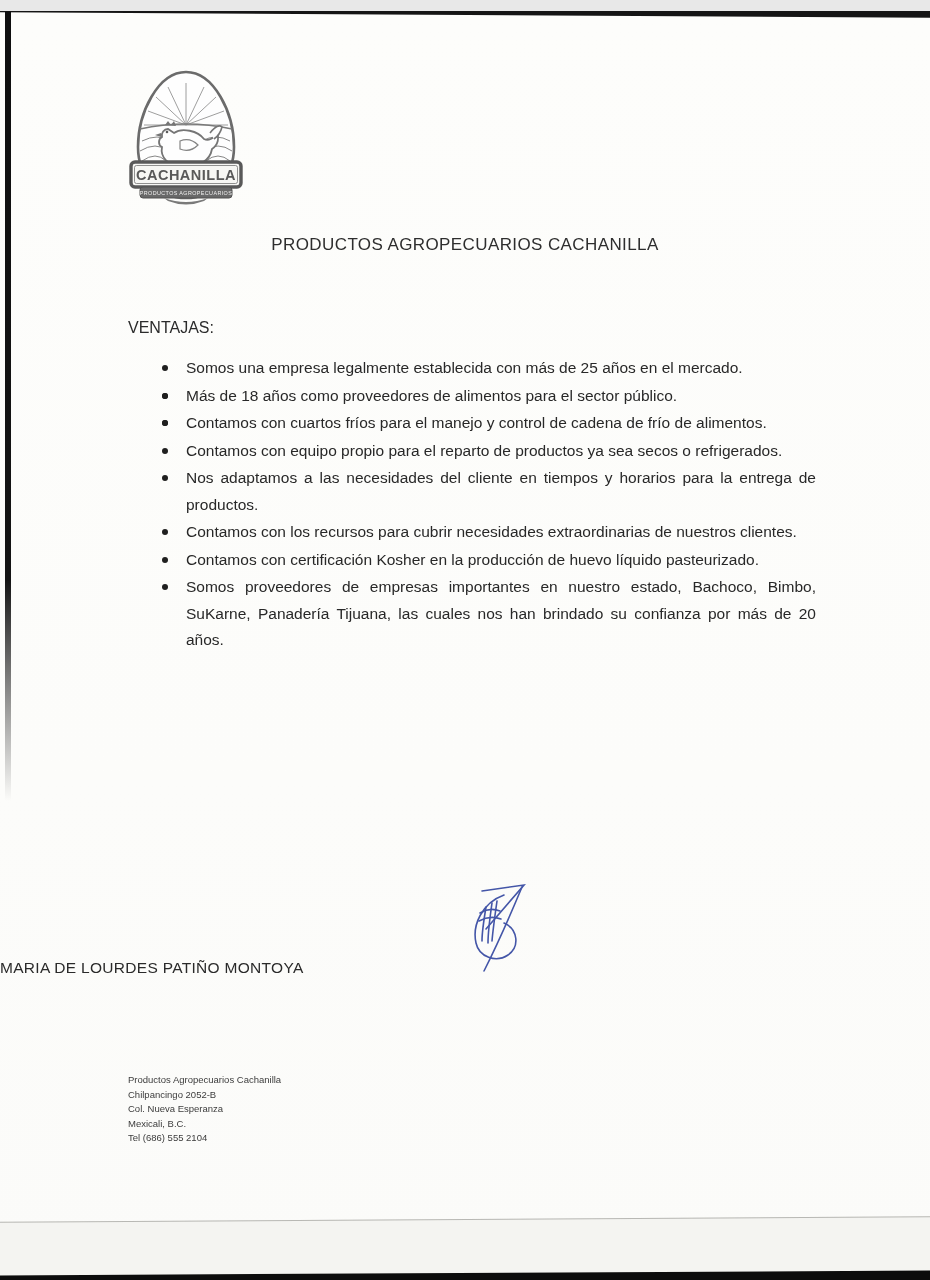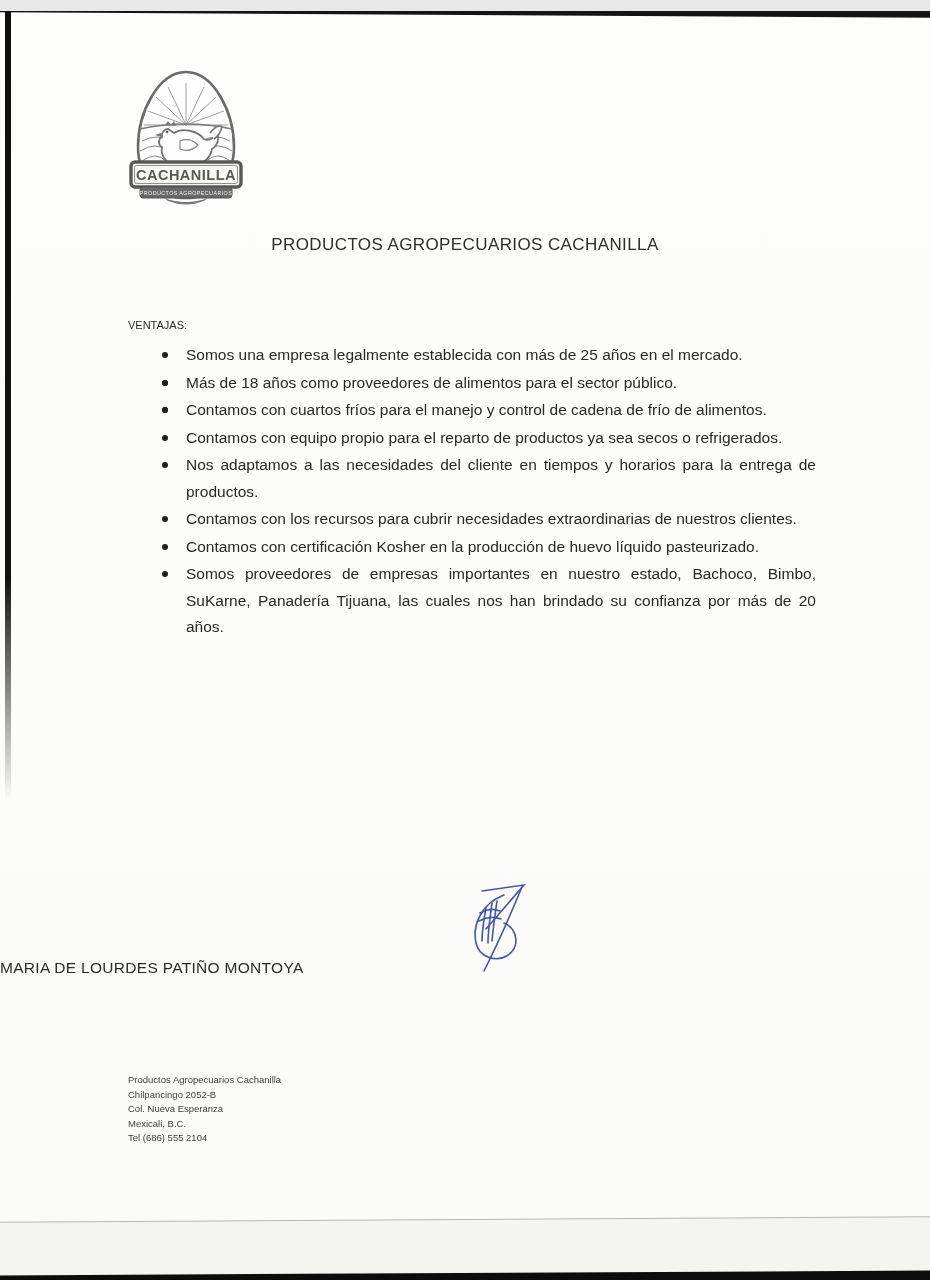--- a/index.html
+++ b/index.html
@@ -62,26 +62,26 @@
     left: 0; top: 224px;
     width: 930px;
     text-align: center;
     font-size: 17px;
     letter-spacing: 0.4px;
     color: #2e2e2e;
   }
   .section-heading {
     position: absolute;
     left: 128px; top: 308px;
-    font-size: 11px;
+    font-size: 16px;
     color: #2b2b2b;
   }
   .bullets {
     position: absolute;
-    left: 160px; top: 331px;
+    left: 160px; top: 344px;
     width: 656px;
     margin: 0; padding: 0;
     list-style: none;
     font-size: 15.5px;
     line-height: 26.5px;
     color: #282828;
   }
   .bullets li {
     position: relative;
     padding-left: 26px;

